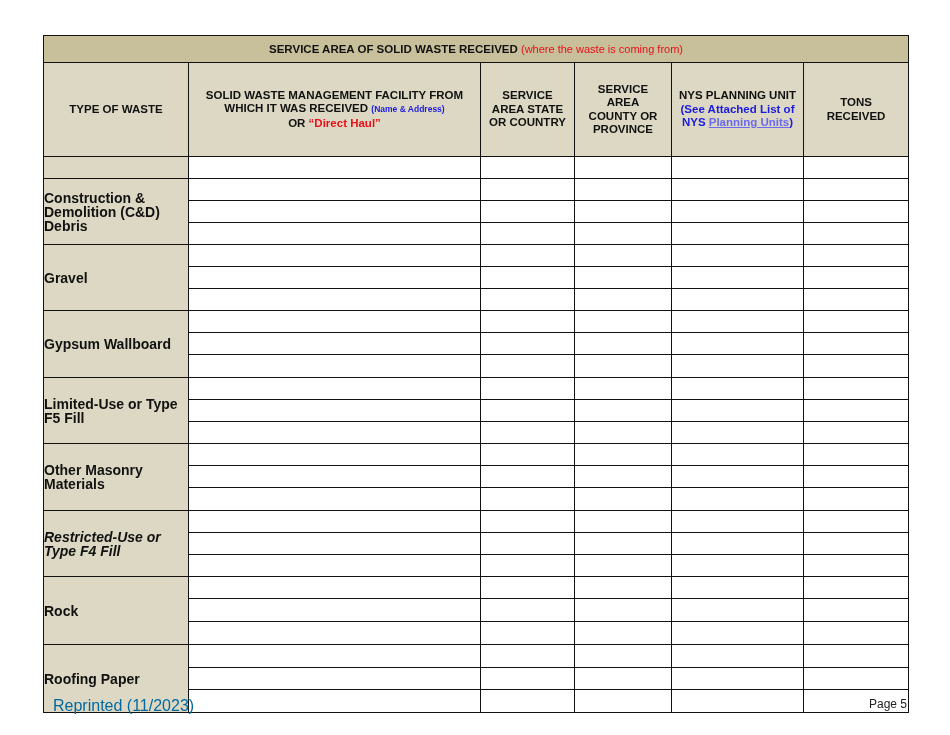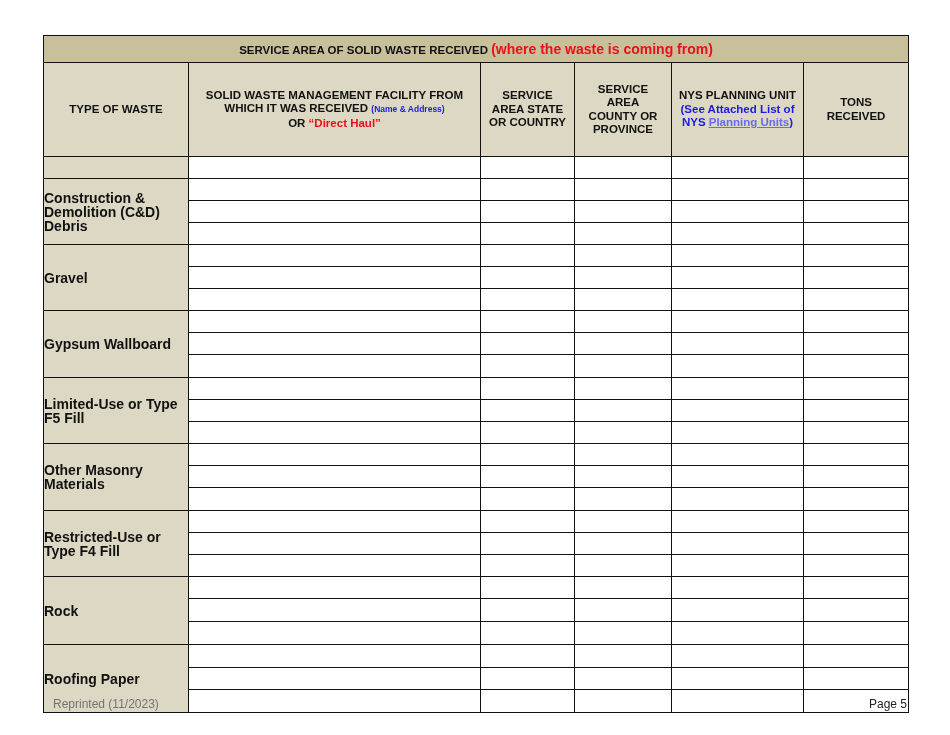--- a/index.html
+++ b/index.html
@@ -1,28 +1,28 @@
 <!DOCTYPE html>
 <html><head>
   <meta charset="utf-8">
   <style>
     html, body { margin:0; padding:0; background:#ffffff; }
     body { width:950px; height:735px; position:relative; overflow:hidden; font-family:"Liberation Sans", sans-serif; }
     table.form { position:absolute; left:43px; top:35px; width:865px; border-collapse:collapse; table-layout:fixed; }
     table.form td, table.form th { border:1.3px solid #111; padding:0; }
     .title-row th { background:#c8bf9b; height:26px; font-size:11.5px; font-weight:bold; color:#111; text-align:center; }
-    .title-note { color:#e8101a; font-size:14px; font-weight:bold; }
+    .title-note { color:#e8101a; font-size:11px; font-weight:normal; }
     .hdr th { background:#ddd8c3; height:69px; font-size:11.5px; font-weight:bold; color:#111; text-align:center; line-height:13.5px; vertical-align:middle; }
     .blue { color:#1a1ae0; }
     .blue-sm { color:#1a1ae0; font-size:8.5px; }
     .red-it { color:#e8101a; }
     .link { color:#6a6aee; text-decoration:underline; }
     td.type { background:#ddd8c3; font-size:14px; font-weight:bold; color:#111; padding-left:6px; padding-right:4px; text-align:left; vertical-align:middle; line-height:14px; }
     td.cell { background:#ffffff; }
-    .footer-left { position:absolute; left:53px; top:697px; font-size:12px; color:#737373; }
+    .footer-left { position:absolute; left:53px; top:697px; font-size:16px; color:#0369a1; }
     .footer-right { position:absolute; right:43px; top:697px; font-size:12px; color:#222; }
   </style>
 </head>
 <body>
 
 <table class="form">
   <colgroup>
     <col style="width:145px">
     <col style="width:292px">
     <col style="width:94px">
@@ -166,21 +166,21 @@
         <td class="cell"></td>
         <td class="cell"></td>
       </tr>
       <tr style="height: 23px;">
         <td class="cell"></td>
         <td class="cell"></td>
         <td class="cell"></td>
         <td class="cell"></td>
         <td class="cell"></td>
       </tr>
-      <tr style="height: 22px;">
+      <tr style="height: 22px; font-style: italic;">
         <td class="type" rowspan="3">Restricted-Use or Type F4 Fill</td>
         <td class="cell"></td>
         <td class="cell"></td>
         <td class="cell"></td>
         <td class="cell"></td>
         <td class="cell"></td>
       </tr>
       <tr style="height: 22px;">
         <td class="cell"></td>
         <td class="cell"></td>

